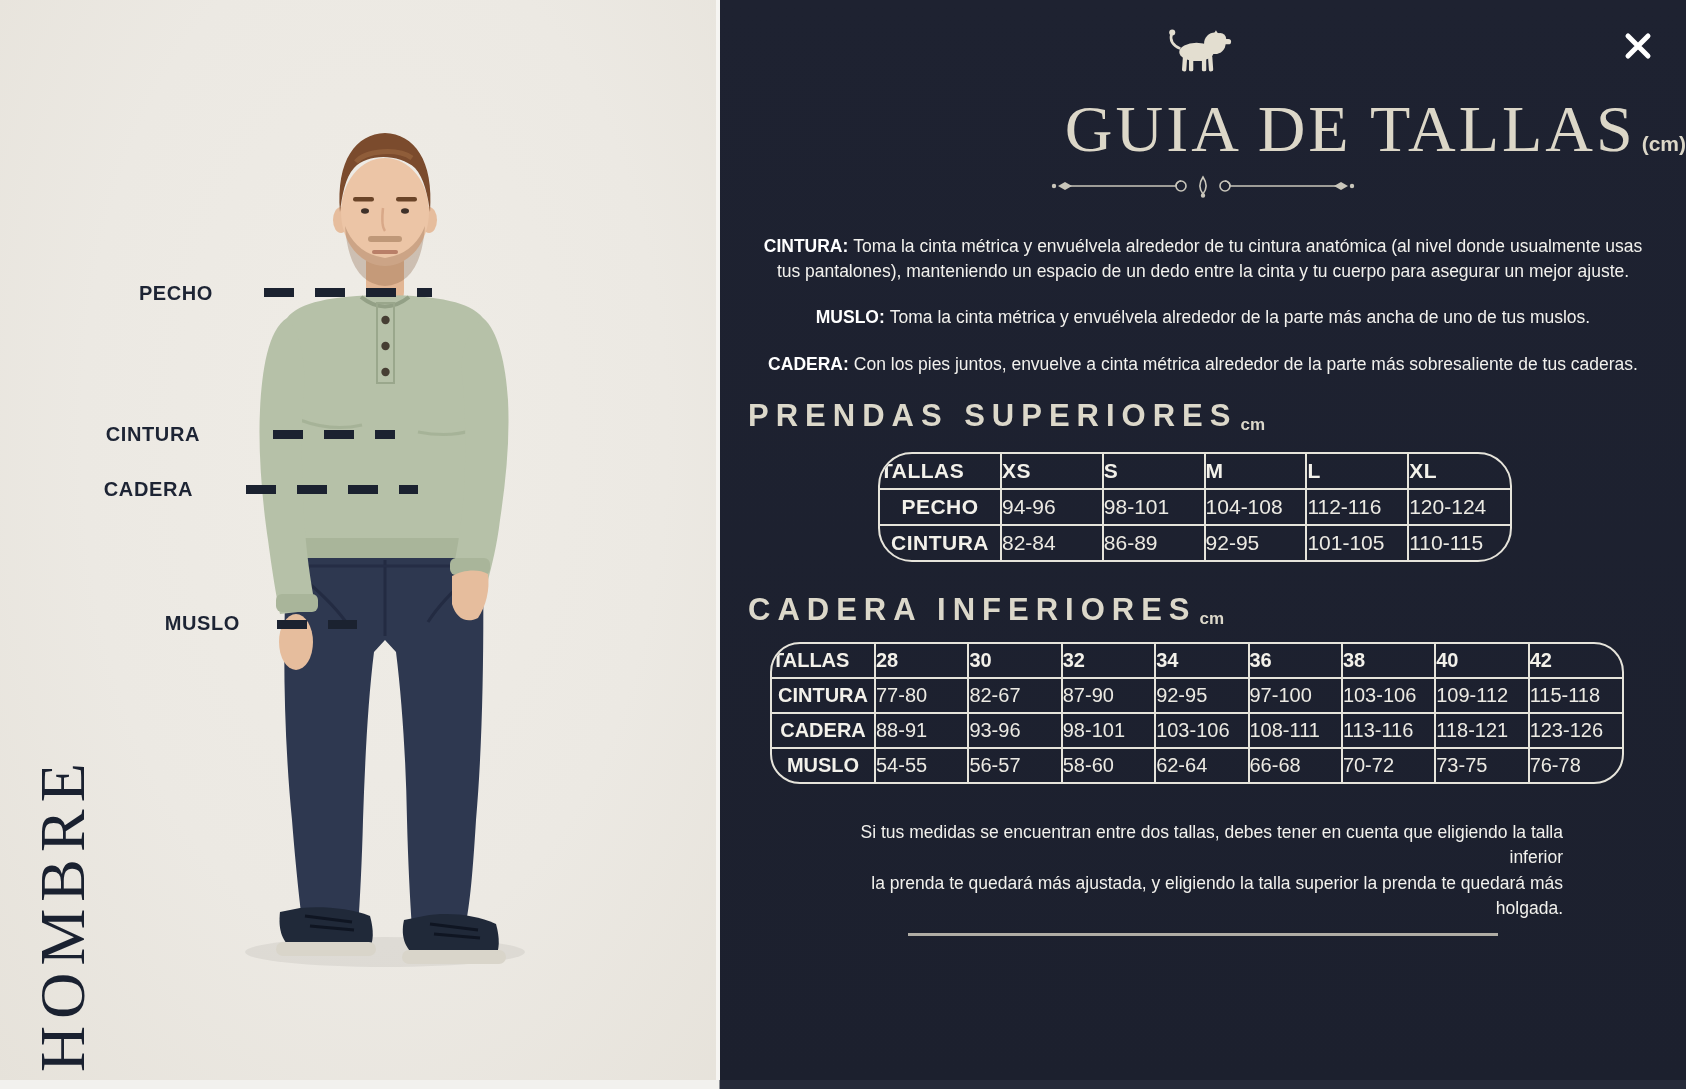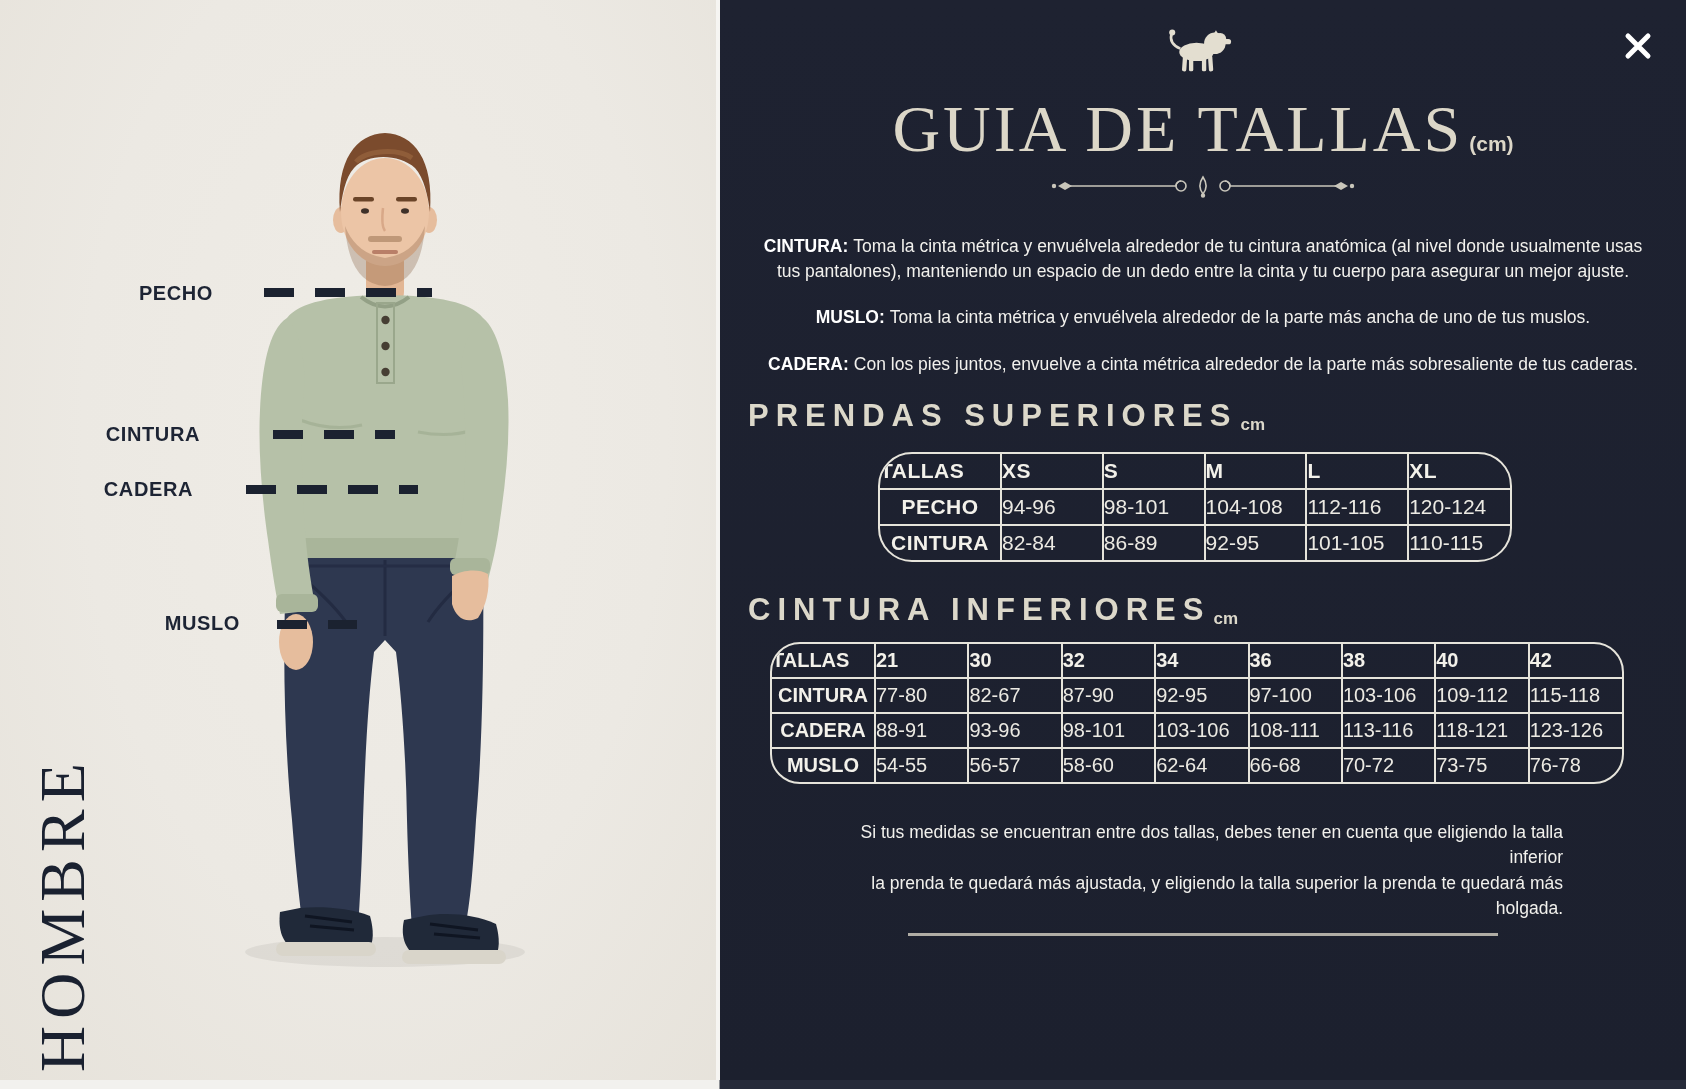--- a/index.html
+++ b/index.html
@@ -19,21 +19,21 @@
       font-family:"Liberation Serif",serif;font-size:64px;font-weight:400;
       letter-spacing:7px;color:#1a2130;}
   .man-photo{position:absolute;left:0;top:0;}
 
   
   .right-panel{position:absolute;left:720px;top:0;width:966px;height:1089px;
       background:linear-gradient(180deg,#1e2231 0%,#1c202e 100%);color:#f0efeb;}
   .close-btn{position:absolute;top:24px;right:26px;width:44px;height:44px;border:none;
       background:transparent;cursor:pointer;padding:0;}
   .lion-wrap{display:block;margin:26px auto 0;width:78px;height:54px;}
-  .page-title{margin:16px 0 0;text-align:center;font-family:"Liberation Serif",serif;
+  .page-title{margin:16px 0 0;text-align:right;font-family:"Liberation Serif",serif;
       font-weight:400;font-size:66px;line-height:1;color:#dcd7c8;letter-spacing:3px;}
   .page-title .cm{font-family:"Liberation Sans",sans-serif;font-size:21px;font-weight:700;
       letter-spacing:0;margin-left:6px;color:#dcd7c8;}
   .divider-wrap{display:block;margin:12px auto 0;width:310px;height:24px;}
 
   .instructions{width:892px;margin:36px auto 0;text-align:center;}
   .inst{margin:0 0 21px;font-size:17.5px;line-height:1.44;color:#f2f1ed;}
   .inst strong{font-weight:700;color:#ffffff;margin-right:5px;}
 
   .section-h{margin:10px 0 0;text-align:left;font-size:31px;font-weight:700;
@@ -230,28 +230,28 @@
           <td>82-84</td>
           <td>86-89</td>
           <td>92-95</td>
           <td>101-105</td>
           <td>110-115</td>
         </tr>
       </tbody>
         </table>
     </div>
 
-    <h2 class="section-h h-inf"><span>CINTURA INFERIORES</span><span class="u">cm</span></h2>
+    <h2 class="section-h h-inf"><span>CADERA INFERIORES</span><span class="u">cm</span></h2>
 
     <div class="tbl-wrap inf">
       <table class="size">
         <tbody>
             <tr>
           <th class="c0">TALLAS</th>
-          <th>21</th>
+          <th>28</th>
           <th>30</th>
           <th>32</th>
           <th>34</th>
           <th>36</th>
           <th>38</th>
           <th>40</th>
           <th>42</th>
         </tr>
         <tr>
           <th class="rowlabel">CINTURA</th>

